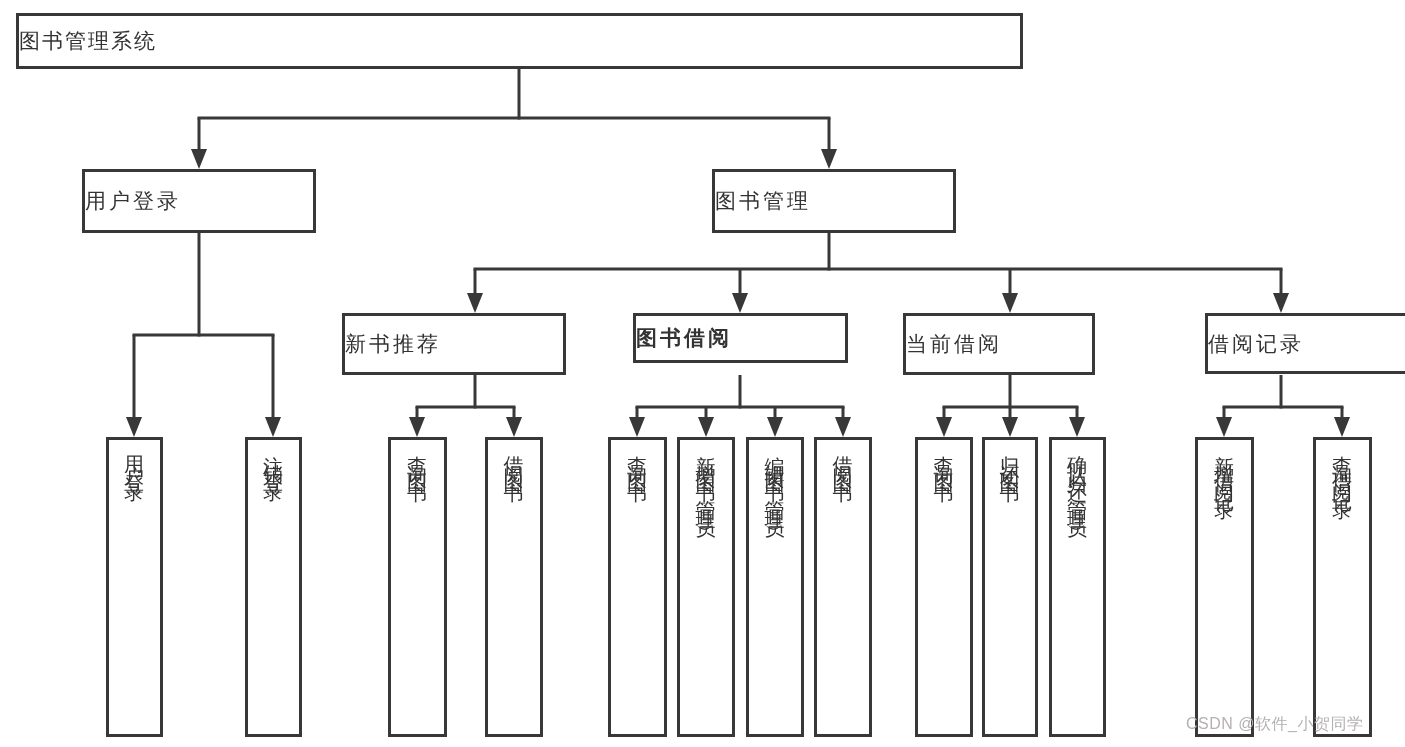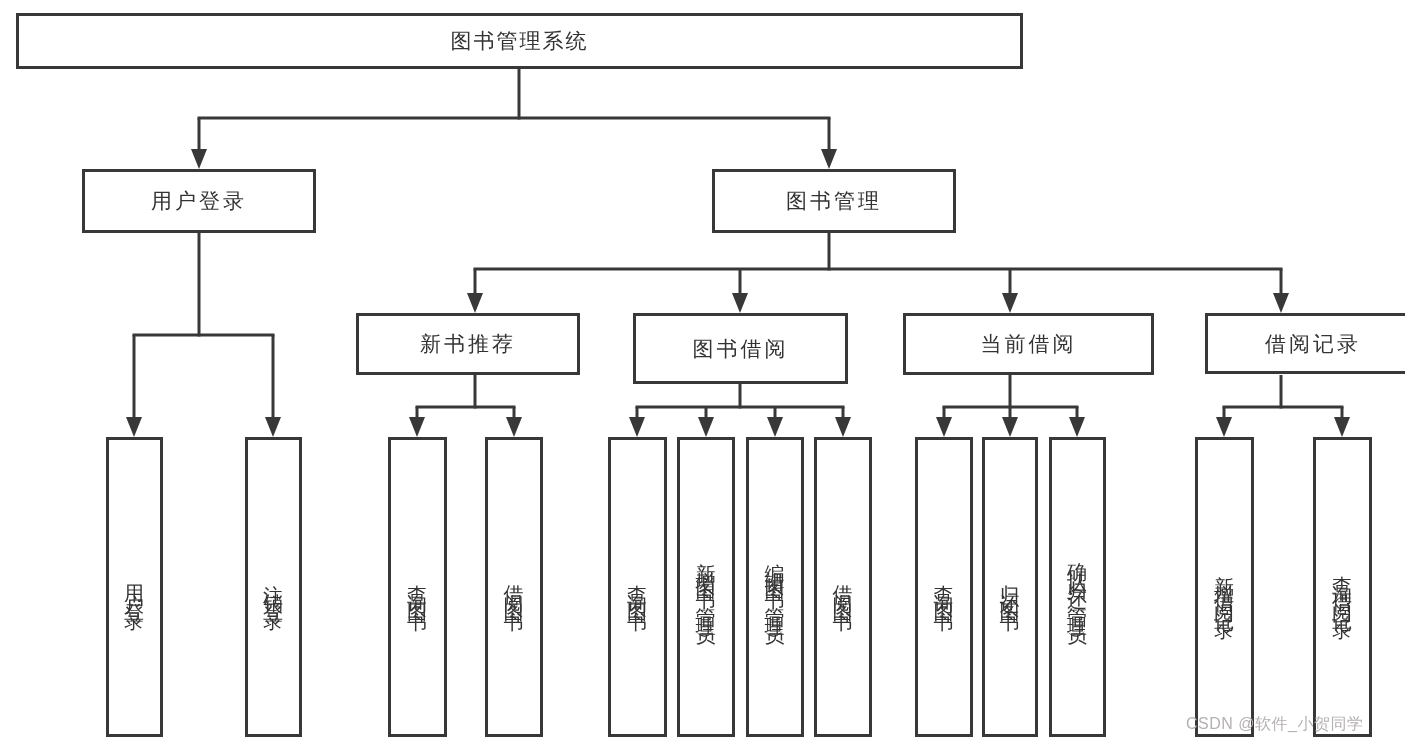--- a/index.html
+++ b/index.html
@@ -3,21 +3,21 @@
 <meta charset="utf-8">
 <style>
   html,body{margin:0;padding:0;background:#ffffff;}
   .canvas{
     position:relative;width:1405px;height:747px;background:#ffffff;overflow:hidden;
     font-family:"Liberation Sans","DejaVu Sans",sans-serif;
   }
   #connector-layer{position:absolute;left:0;top:0;z-index:1;}
   .node{
     position:absolute;box-sizing:border-box;background:#ffffff;
-    border:3px solid #383838;display:flex;align-items:center;justify-content:center;
+    border:3px solid #383838;display:flex;align-items:center;justify-content:flex-start;
     color:#333333;font-size:21px;letter-spacing:3px;z-index:2;
     white-space:nowrap;
   }
   .node.root{letter-spacing:2px;}
   .node.vertical{
     writing-mode:vertical-rl;text-orientation:mixed;
     font-size:20px;letter-spacing:9px;white-space:normal;line-height:1;
   }
   .watermark{
     position:absolute;left:1186px;top:714px;z-index:3;
@@ -85,27 +85,27 @@
   <div id="nodes">
       <div class="node root" style="left: 16px; top: 13px; width: 1007px; height: 56px;">
         <span>图书管理系统</span>
       </div>
       <div class="node" style="left: 82px; top: 169px; width: 234px; height: 64px;">
         <span>用户登录</span>
       </div>
       <div class="node" style="left: 712px; top: 169px; width: 244px; height: 64px;">
         <span>图书管理</span>
       </div>
-      <div class="node" style="left: 356px; top: 313px; width: 224px; height: 62px;">
+      <div class="node" style="left: 342px; top: 313px; width: 224px; height: 62px;">
         <span>新书推荐</span>
       </div>
-      <div class="node" style="left: 633px; top: 313px; width: 215px; height: 71px;">
+      <div class="node" style="left: 633px; top: 313px; width: 215px; height: 50px; font-weight: bold;">
         <span>图书借阅</span>
       </div>
-      <div class="node" style="left: 903px; top: 313px; width: 251px; height: 62px;">
+      <div class="node" style="left: 903px; top: 313px; width: 192px; height: 62px;">
         <span>当前借阅</span>
       </div>
       <div class="node" style="left: 1173px; top: 313px; width: 216px; height: 61px; margin-left: 32px;">
         <span>借阅记录</span>
       </div>
       <div class="node vertical" style="left: 106px; top: 437px; width: 57px; height: 300px;">
         <span>用户登录</span>
       </div>
       <div class="node vertical" style="left: 245px; top: 437px; width: 57px; height: 300px;">
         <span>注销登录</span>

